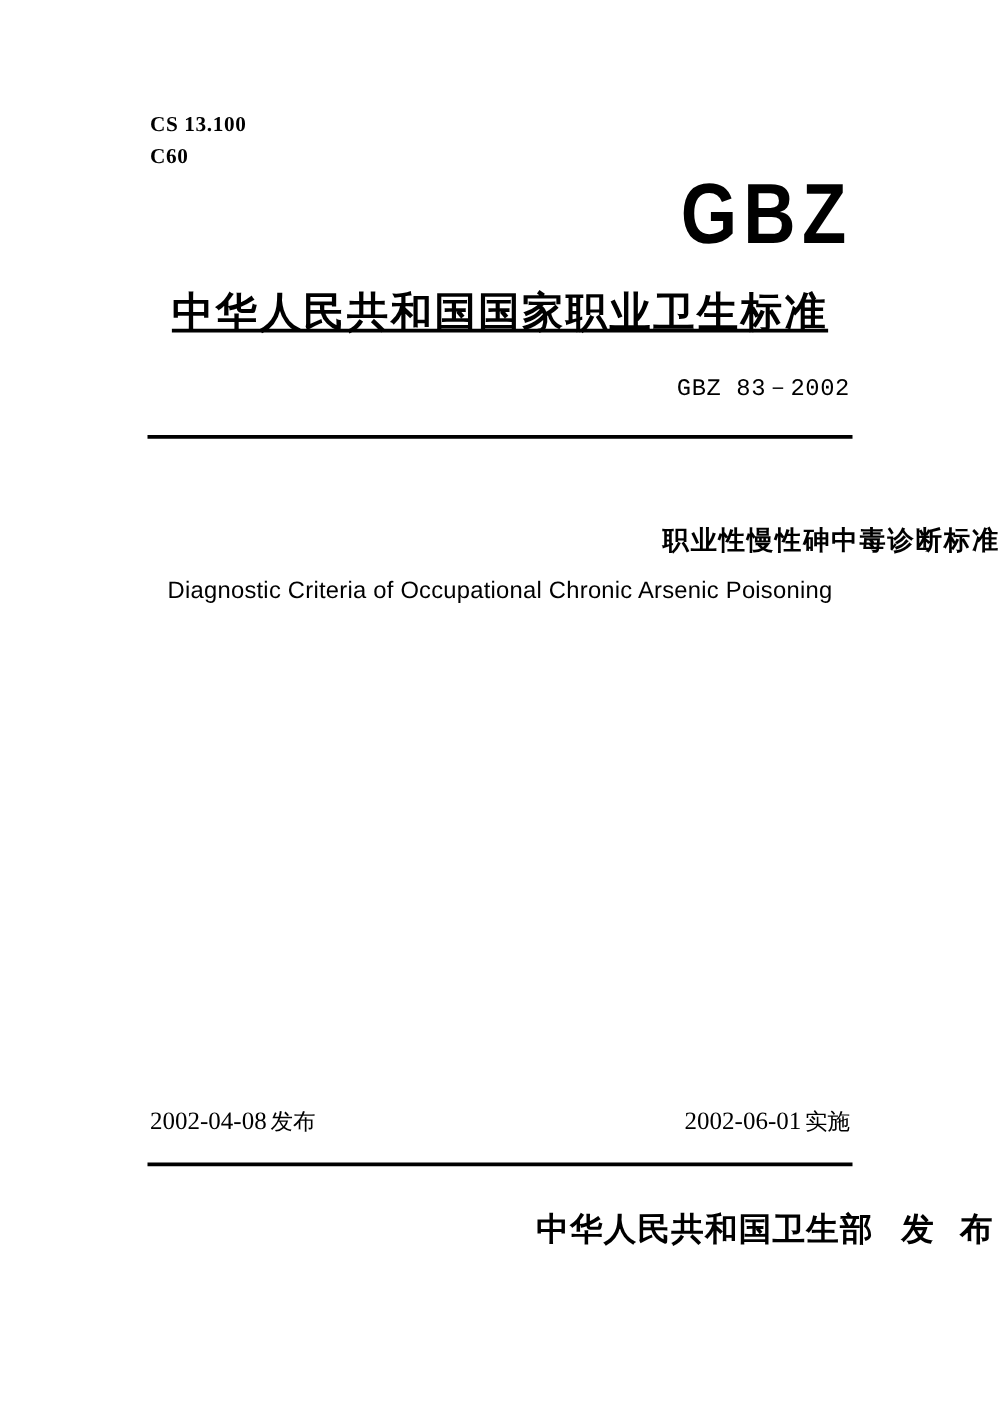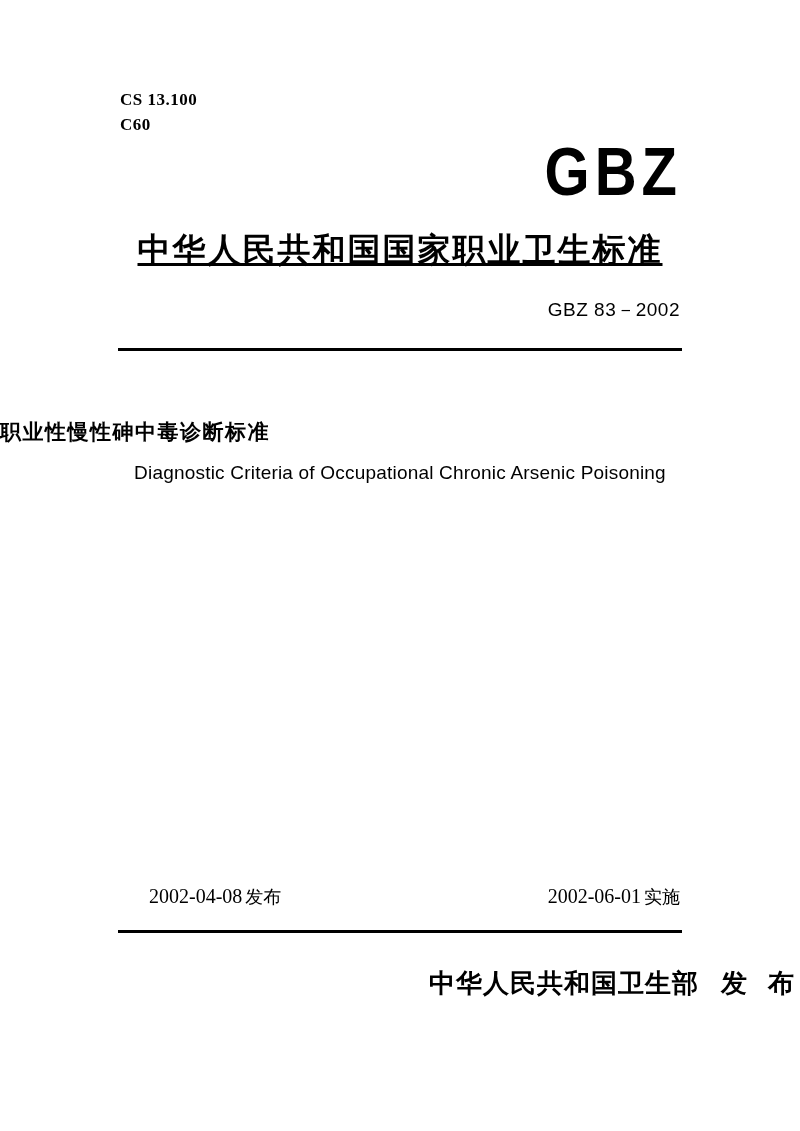--- a/index.html
+++ b/index.html
@@ -66,21 +66,21 @@
     font-size: 33px;
     letter-spacing: 2px;
     text-decoration: underline;
   }
 
   
   .std-number {
     position: absolute;
     right: 120px;
     top: 297px;
-    font-family: Liberation Sans, sans-serif;
+    font-family: Liberation Mono, monospace;
     font-size: 19px;
     letter-spacing: 0.5px;
   }
 
   
   .rule {
     position: absolute;
     background: #000000;
   }
   .rule-top {
@@ -92,24 +92,24 @@
   .rule-bottom {
     left: 118px;
     width: 564px;
     top: 930px;
     height: 3px;
   }
 
   
   .doc-title-cn {
     position: absolute;
-    left: 0;
+    left: 16px;
     right: 0;
     top: 418px;
-    text-align: left;
+    text-align: right;
     font-family: "DejaVu Sans", sans-serif;
     font-weight: bold;
     font-size: 21px;
     letter-spacing: 1.5px;
   }
   .doc-title-en {
     position: absolute;
     left: 0;
     right: 0;
     top: 462px;
@@ -123,21 +123,20 @@
   .dates {
     position: absolute;
     left: 120px;
     right: 120px;
     top: 885px;
     display: flex;
     justify-content: space-between;
     align-items: flex-start;
     font-family: "Liberation Serif", serif;
     font-size: 20px;
-    margin-left: 29px;
   }
   .dates .date-item {
     white-space: nowrap;
   }
   .dates .date-item .cn {
     font-family: "DejaVu Sans", sans-serif;
     font-size: 18px;
     padding-left: 3px;
   }
 

